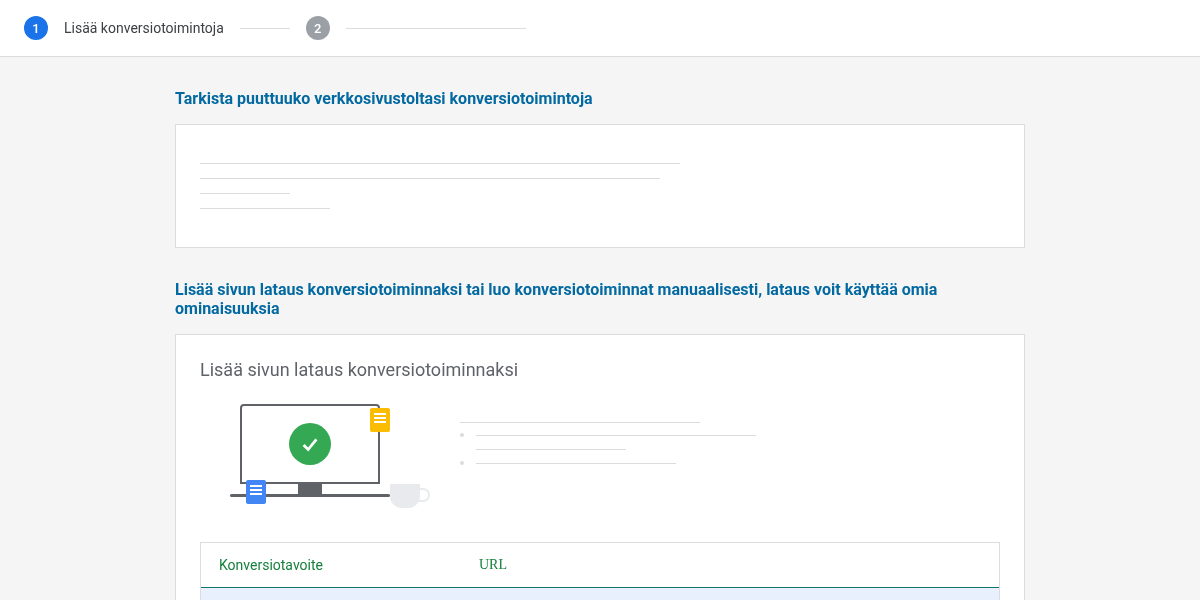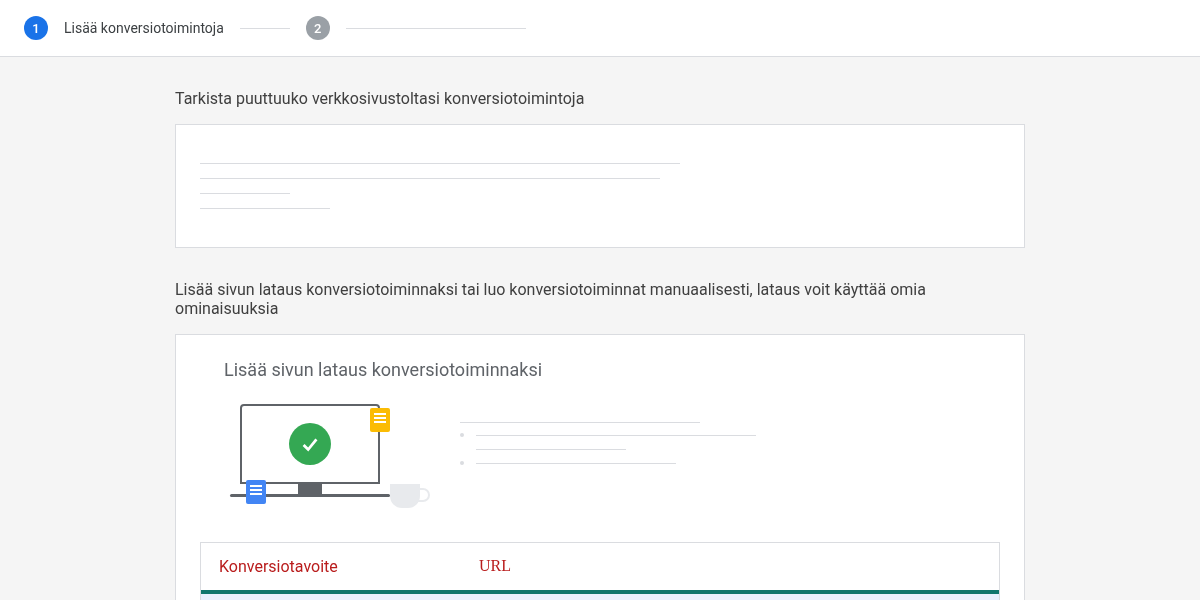--- a/index.html
+++ b/index.html
@@ -8,30 +8,30 @@
   .header { background: #fff; border-bottom: 1px solid #dadce0; padding: 16px 24px; display: flex; align-items: center; gap: 16px; }
   .step-badge { width: 24px; height: 24px; border-radius: 50%; display: flex; align-items: center; justify-content: center; font-size: 13px; font-weight: 500; color: #fff; }
   .step-badge.active { background: #1a73e8; }
   .step-badge.inactive { background: #9aa0a6; }
   .step-label { font-size: 14px; color: #3c4043; }
   .step-line { width: 50px; height: 1px; background: #dadce0; }
   .step-line-long { width: 180px; height: 1px; background: #dadce0; }
   
   .content { max-width: 850px; margin: 0 auto; padding: 32px 0; }
   
-  .section-title { font-size: 16px; font-weight: 400; color: #404040; margin-bottom: 16px; }
+  .section-title { font-size: 16px; font-weight: 700; color: #0369a1; margin-bottom: 16px; }
   
   .card { background: #fff; border: 1px solid #dadce0; padding: 24px; margin-bottom: 32px; }
   
   .placeholder-line { height: 1px; background: #dadce0; margin: 14px 0; }
   .placeholder-line.w-long { width: 480px; }
   .placeholder-line.w-short { width: 90px; }
   .placeholder-line.w-tiny { width: 130px; }
   
-  .card-title { font-size: 18px; color: #5f6368; margin-bottom: 24px; margin-left: 24px; }
+  .card-title { font-size: 18px; color: #5f6368; margin-bottom: 24px; }
   
   .illustration-row { display: flex; align-items: flex-start; gap: 40px; margin-bottom: 28px; }
   
   .monitor-illus { position: relative; width: 220px; height: 110px; flex-shrink: 0; }
   .monitor-screen { position: absolute; left: 40px; top: 0; width: 140px; height: 80px; background: #fff; border: 2px solid #5f6368; border-radius: 4px 4px 0 0; display: flex; align-items: center; justify-content: center; }
   .monitor-stand { position: absolute; left: 98px; top: 80px; width: 24px; height: 10px; background: #5f6368; }
   .monitor-base { position: absolute; left: 30px; top: 90px; width: 160px; height: 3px; background: #5f6368; border-radius: 2px; }
   .check-circle { width: 42px; height: 42px; background: #34a853; border-radius: 50%; display: flex; align-items: center; justify-content: center; }
   .check-circle svg { width: 22px; height: 22px; stroke: #fff; stroke-width: 3; fill: none; }
   .doc-yellow { position: absolute; right: 30px; top: 4px; width: 20px; height: 24px; background: #fbbc04; border-radius: 2px; }
@@ -41,21 +41,21 @@
   .cup { position: absolute; right: 0; bottom: 6px; width: 30px; height: 24px; background: #e8eaed; border-radius: 0 0 12px 12px; }
   .cup::after { content:''; position:absolute; right:-10px; top:4px; width:10px; height:10px; border:2px solid #e8eaed; border-left:none; border-radius: 0 8px 8px 0; }
   
   .illus-text { flex: 1; padding-top: 8px; }
   .illus-text .placeholder-line { margin: 10px 0; }
   .bullet-row { display:flex; align-items:center; gap:12px; margin: 10px 0; }
   .bullet-dot { width:4px; height:4px; background:#dadce0; border-radius:50%; flex-shrink:0; }
   .bullet-line { height:1px; background:#dadce0; }
   
   .table-wrap { border: 1px solid #dadce0; }
-  .table-header { display:flex; padding: 14px 18px; font-size: 16px; color: #b91c1c; border-bottom: 4px solid #0f766e; }
+  .table-header { display:flex; padding: 14px 18px; font-size: 14px; color: #15803d; border-bottom: 1px solid #0f766e; }
   .col-goal { width: 260px; }
   .col-url { flex: 1; font-family: Liberation Serif, serif; }
   .col-action { width: 180px; text-align: right; }
   
   .table-row { display:flex; align-items:center; padding: 14px 18px; border-bottom: 1px solid #dadce0; }
   .table-row:last-child { border-bottom: none; }
   .table-row.hl { background: #e8f0fe; }
 </style>
 </head>
 <body>

